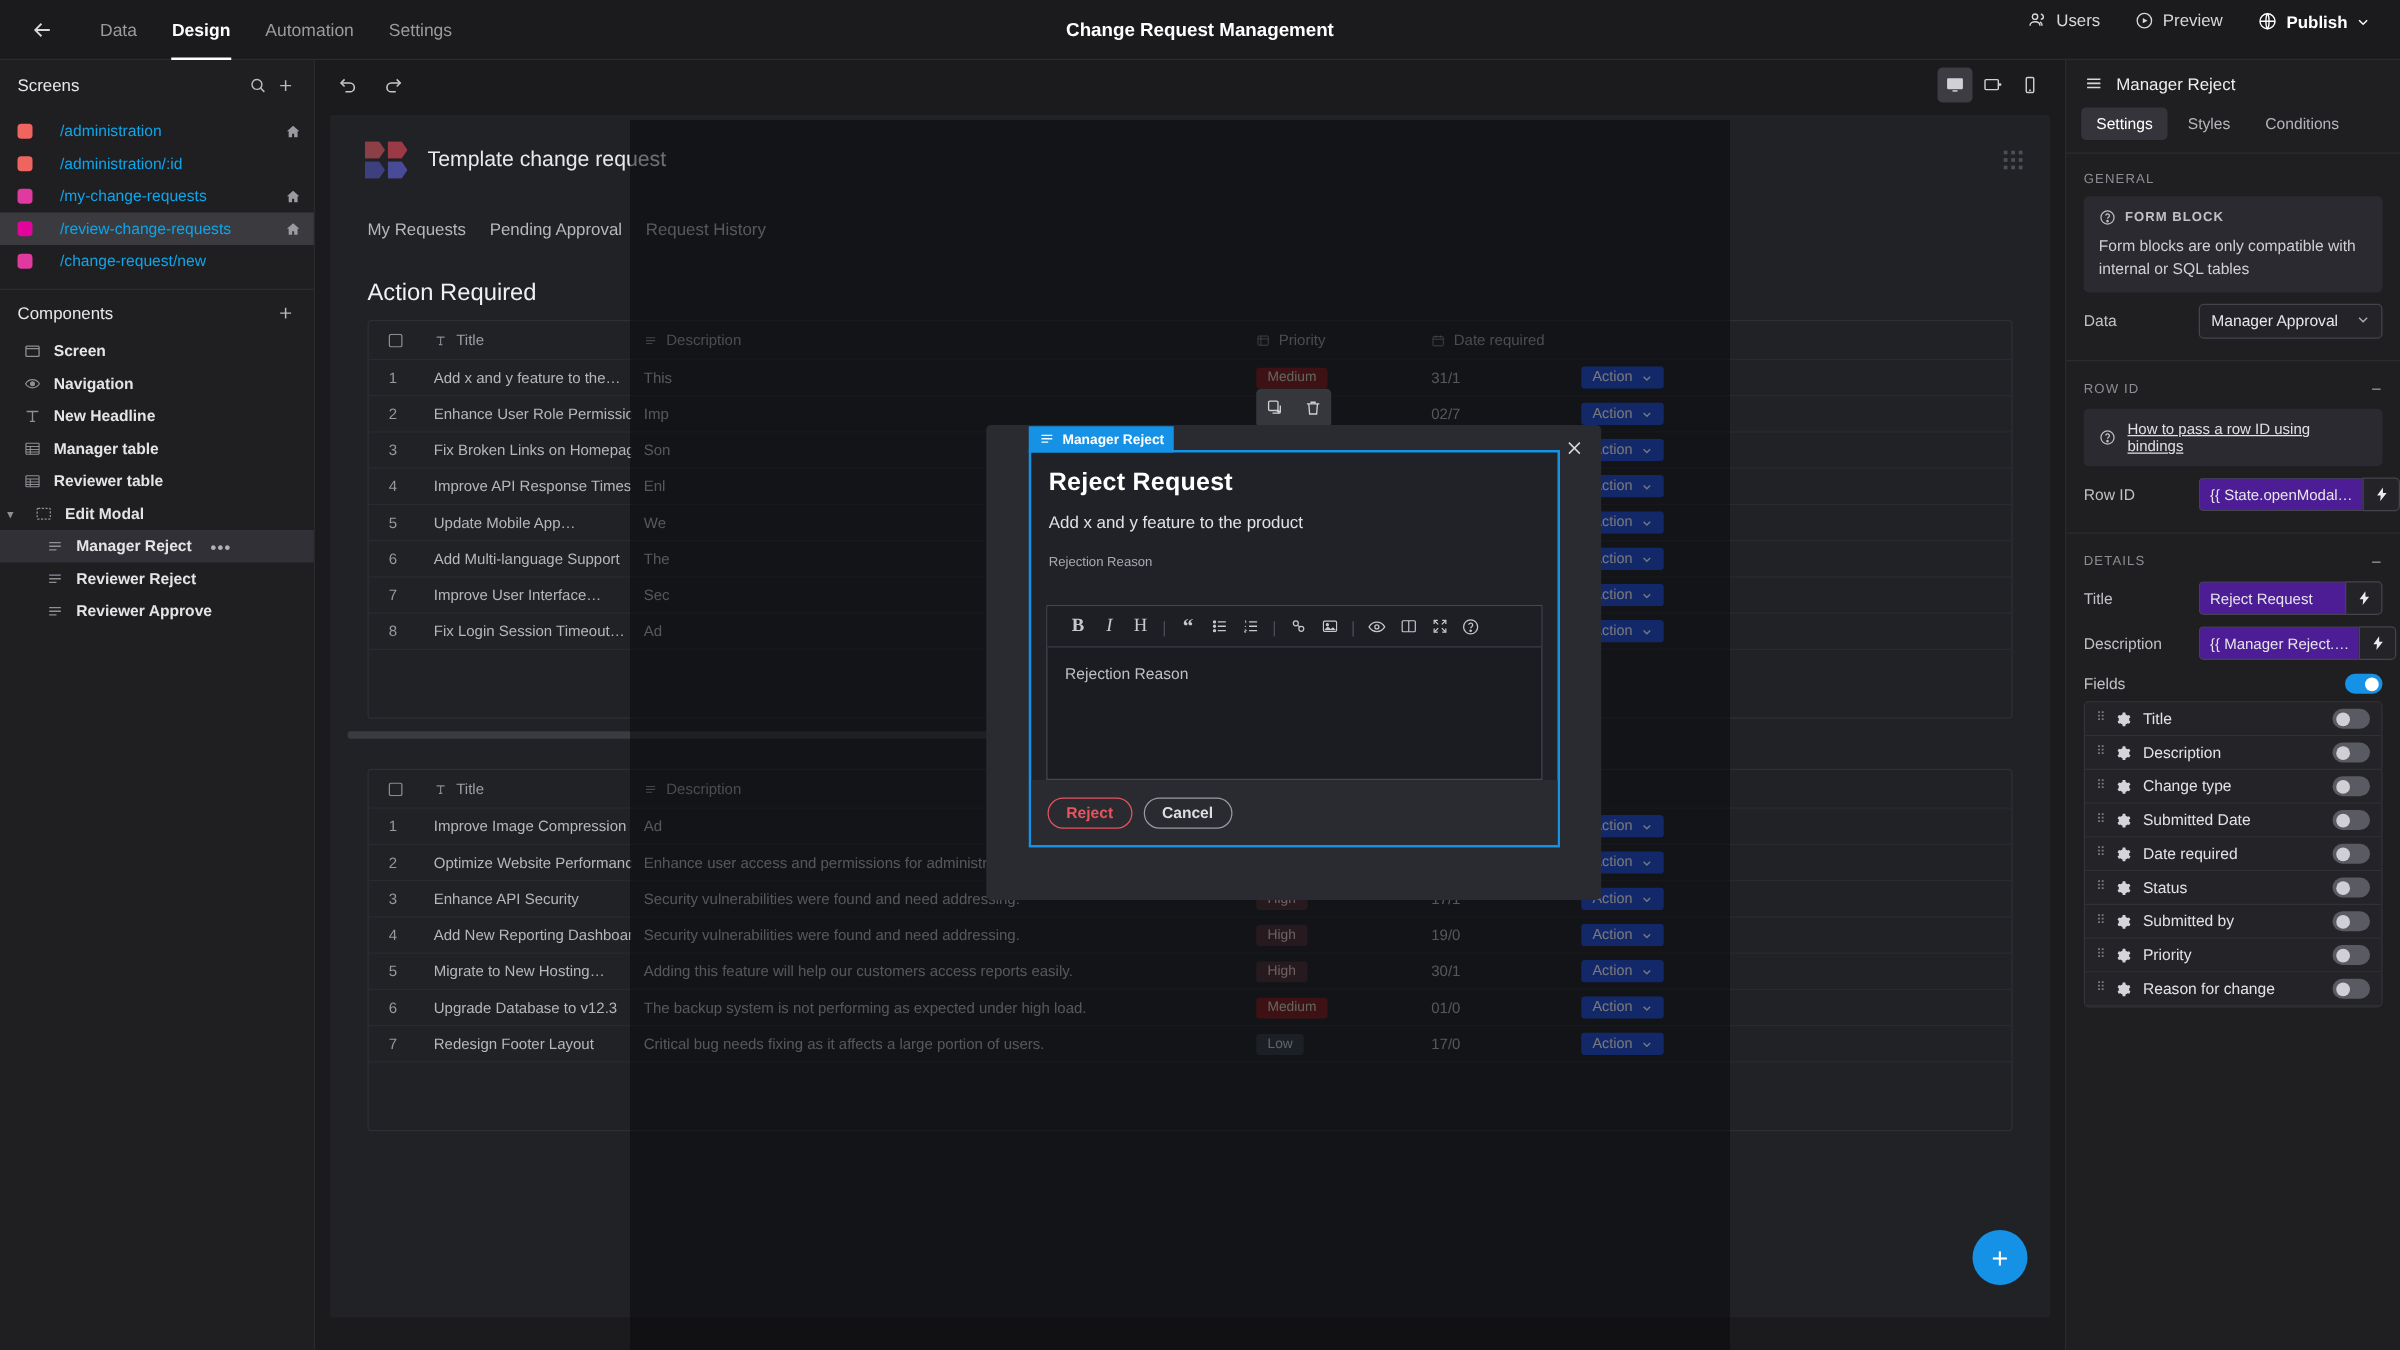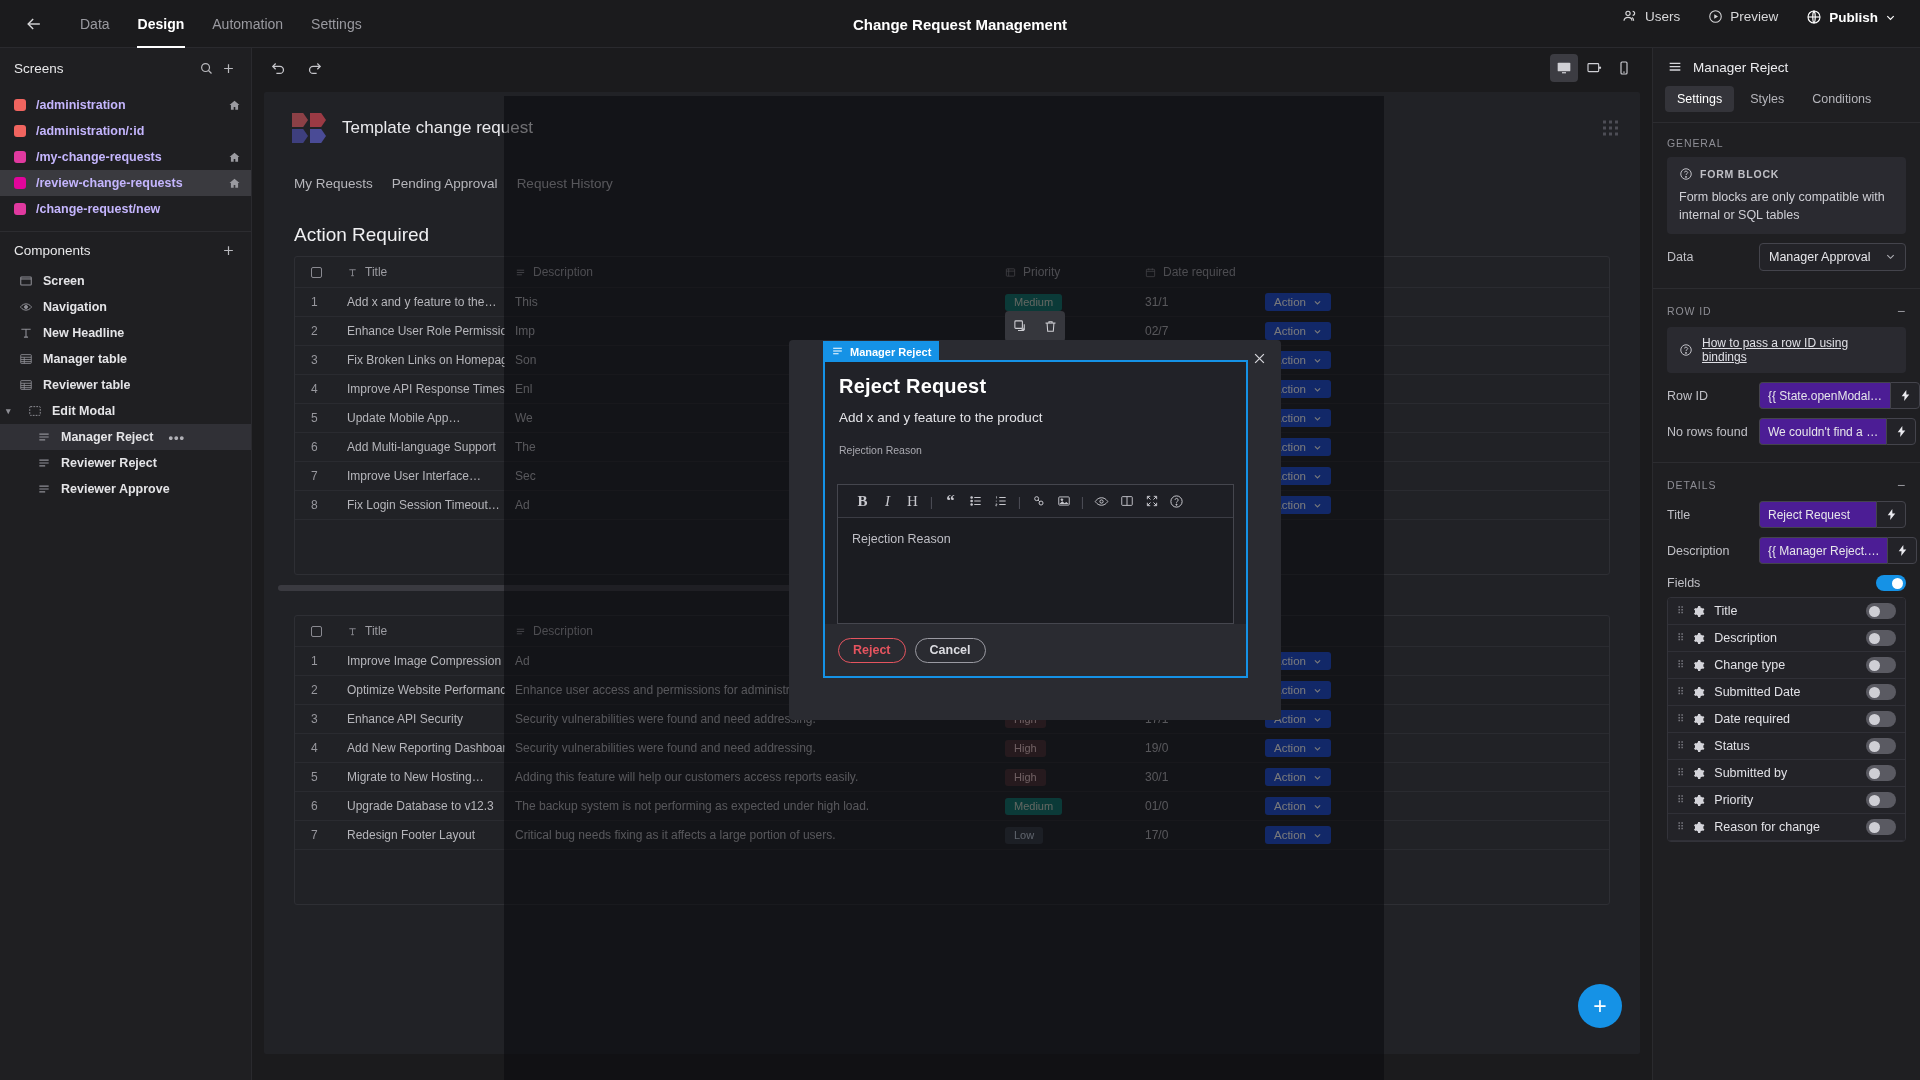--- a/index.html
+++ b/index.html
@@ -58,21 +58,21 @@
     height: 40px; display: flex; align-items: center; padding: 0 12px 0 14px;
   }
   .side-head .label { font-size: 13.5px; color: #e8e8ea; flex: 1; }
   .side-icon { width: 22px; height: 22px; display: flex; align-items: center; justify-content: center; color: #b9b9be; }
   .screen-list { padding-top: 4px; }
   .screen-item {
     height: 26px; display: flex; align-items: center; padding: 0 10px 0 14px; gap: 10px;
   }
   .screen-item.selected { background: #3a3a3f; }
   .dot { width: 12px; height: 12px; border-radius: 3px; flex-shrink: 0; }
-  .screen-name { font-size: 12.5px; color: #c4b5fd; flex: 1; font-weight: 700; }
+  .screen-name { font-size: 12.5px; color: #0ea5e9; flex: 1; font-weight: 400; margin-left: 12px; }
   .home-ico { color: #9a9aa0; display: flex; }
   .side-sep { height: 1px; background: #2c2c30; margin: 9px 0 0 0; }
   .comp-head {
     height: 36px; display: flex; align-items: center; padding: 0 12px 0 14px;
   }
   .comp-head .label { font-size: 13.5px; color: #e8e8ea; flex: 1; }
   .comp-item {
     height: 26px; display: flex; align-items: center; gap: 9px;
     padding-left: 18px; font-size: 12.5px; color: #e4e4e7; font-weight: 600;
   }
@@ -133,21 +133,21 @@
   .c.title { width: 168px; }
   .c.desc { width: 490px; }
   .c.pri { width: 140px; }
   .c.date { width: 120px; }
   .c.act { width: 110px; }
   .cellhdr-ico { color: #8a8a91; display: flex; }
   .chkbox { width: 11px; height: 11px; border: 1.4px solid #8a8a91; border-radius: 2px; }
   .badge {
     font-size: 11px; padding: 2.5px 9px; border-radius: 3px; display: inline-block;
   }
-  .badge.med { background: #0f766e; color: #cfd8c8; }
+  .badge.med { background: #7f1d1d; color: #cfd8c8; }
   .badge.high { background: #4a3033; color: #e9c6c8; }
   .badge.low { background: #343a43; color: #c6d2e0; }
   .action-btn {
     background: #1d4ed8; color: #fff; font-size: 11.5px; border-radius: 3px;
     padding: 3px 9px; display: inline-flex; align-items: center; gap: 7px;
   }
   .scroller { height: 26px; display: flex; align-items: center; padding: 0 14px; }
   .scroller-bar { height: 6px; border-radius: 3px; background: #3a3a40; width: 55%; }
   .tbl-blank { height: 54px; }
   
@@ -1060,31 +1060,20 @@
     <div class="lbl">Row ID</div>
     <div class="inp-wrap">
       <div class="inp">{{ State.openModal…</div>
       <div class="bolt">
         <svg width="13" height="13" viewBox="0 0 24 24" fill="currentColor">
             <path d="M13.5 2L5 13.5h5.2L9.5 22 19 10h-5.4z"></path>
           </svg>
       </div>
     </div>
   </div>
-  <div class="row" style="padding-top:0">
-    <div class="lbl">No rows found</div>
-    <div class="inp-wrap">
-      <div class="inp">We couldn't find a …</div>
-      <div class="bolt">
-        <svg width="13" height="13" viewBox="0 0 24 24" fill="currentColor">
-            <path d="M13.5 2L5 13.5h5.2L9.5 22 19 10h-5.4z"></path>
-          </svg>
-      </div>
-    </div>
-  </div>
 
   <div class="rp-sep" style="margin-top:8px"></div>
   <div class="rp-sect-label">
     <span>DETAILS</span>
     <span class="minus">−</span>
   </div>
 
   <div class="row" style="padding-top:0">
     <div class="lbl">Title</div>
     <div class="inp-wrap">

